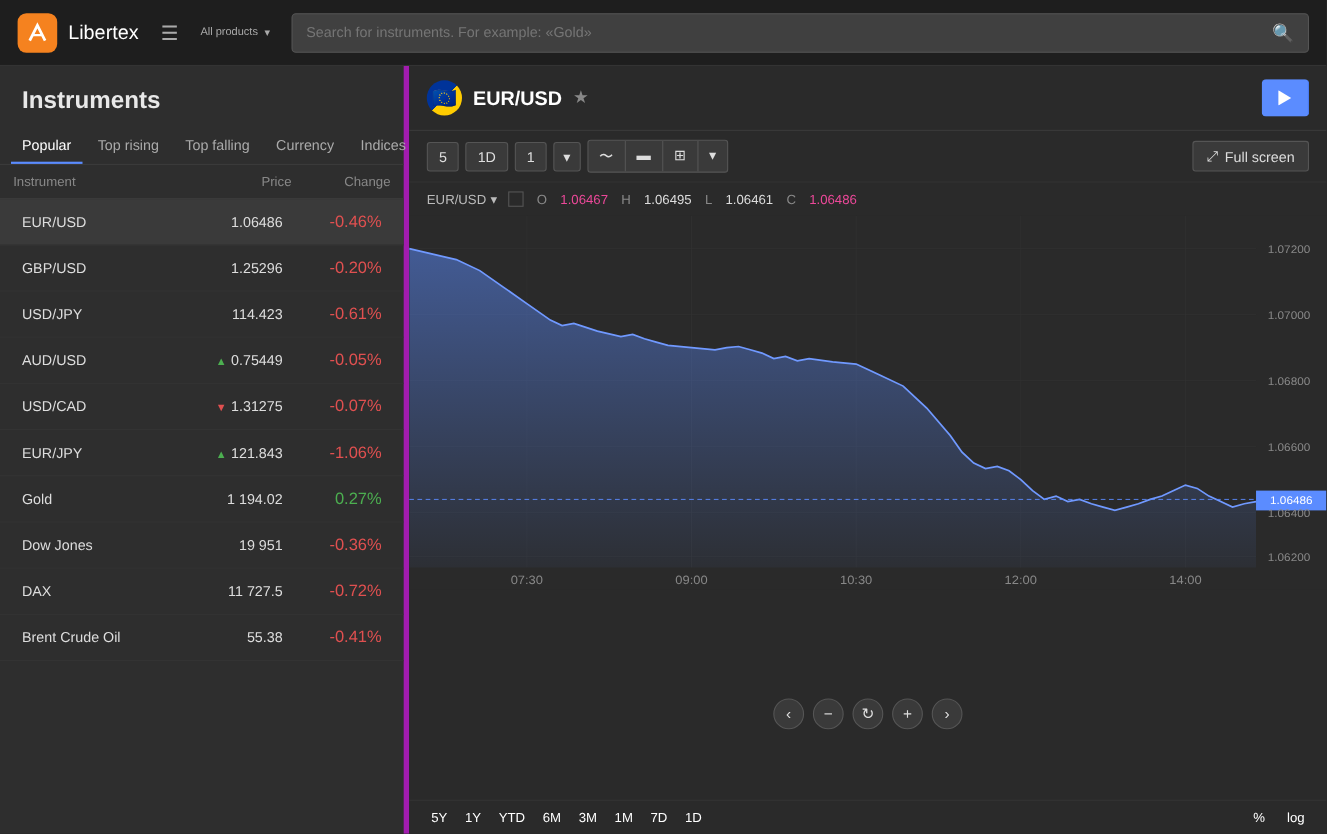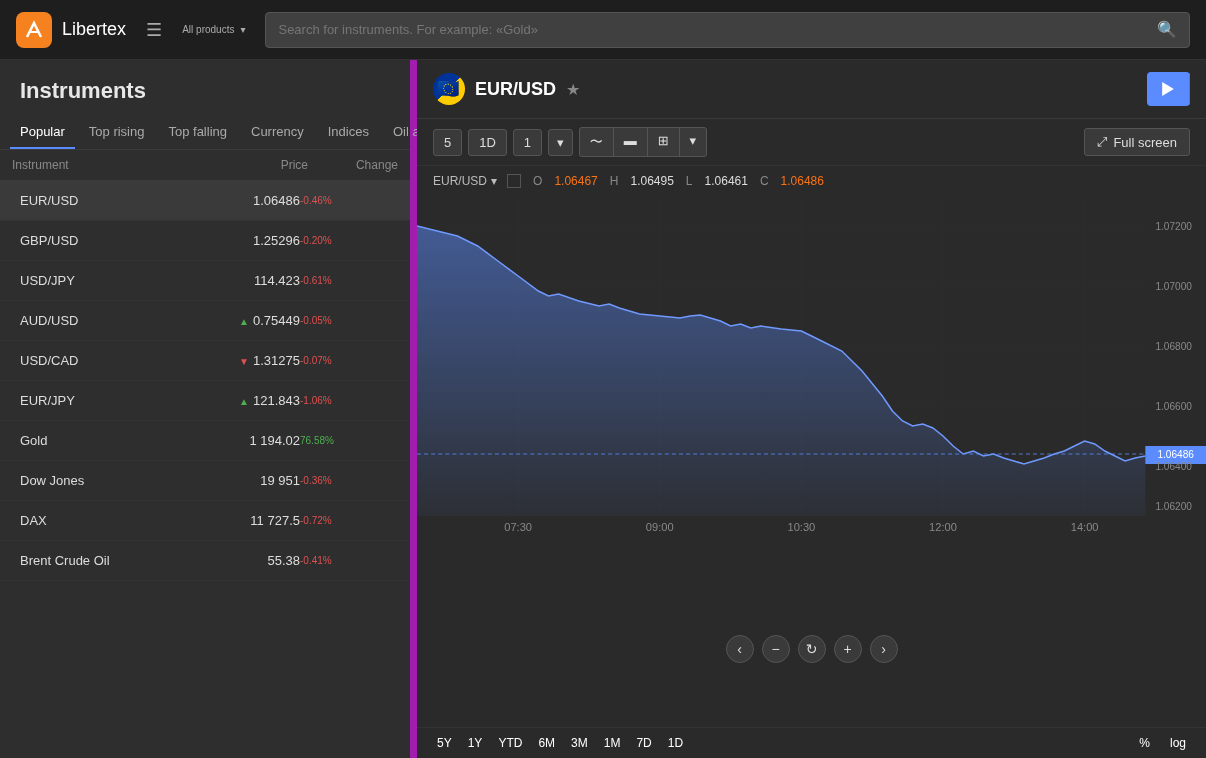--- a/index.html
+++ b/index.html
@@ -14,32 +14,32 @@
     .all-products-btn { display: flex; align-items: center; gap: 6px; color: #ddd; cursor: pointer; font-size: 14px; background: none; border: none; }
     .all-products-btn span { font-size: 10px; color: #aaa; }
     .search-bar { flex: 1; background: #404040; border: 1px solid #555; border-radius: 4px; height: 36px; display: flex; align-items: center; padding: 0 12px; gap: 8px; }
     .search-bar input { background: none; border: none; outline: none; color: #bbb; font-size: 13px; flex: 1; }
     .search-icon { color: #aaa; font-size: 16px; cursor: pointer; }
 
     
     .main { display: flex; height: calc(758px - 60px); }
 
     
-    .left-panel { width: 417px; background: #2e2e2e; border-right: 7px solid #a21caf; display: flex; flex-direction: column; }
+    .left-panel { width: 372px; background: #2e2e2e; border-right: 5px solid #a21caf; display: flex; flex-direction: column; }
     .instruments-title { padding: 18px 20px 12px; font-size: 22px; font-weight: bold; color: #e8e8e8; }
     .tabs { display: flex; padding: 0 10px; border-bottom: 1px solid #3a3a3a; gap: 4px; }
     .tab { padding: 8px 10px; cursor: pointer; font-size: 13px; color: #aaa; white-space: nowrap; border-bottom: 2px solid transparent; }
     .tab.active { color: #fff; border-bottom: 2px solid #5b8cff; }
     .instruments-table { flex: 1; overflow-y: auto; }
     .table-header { display: grid; grid-template-columns: 1fr 100px 90px; padding: 8px 12px; color: #888; font-size: 12px; border-bottom: 1px solid #3a3a3a; }
     .instrument-row { display: grid; grid-template-columns: 1fr 100px 90px; padding: 12px 20px; border-bottom: 1px solid #333; cursor: pointer; align-items: center; }
     .instrument-row.active { background: #3a3a3a; }
     .inst-name { font-weight: 500; color: #ddd; }
     .inst-price { text-align: right; color: #ddd; font-size: 13px; }
-    .inst-change { font-size: 10px; }
+    .inst-change { text-align: right; font-size: 15px; }
     .change-neg { color: #e05050; }
     .change-pos { color: #4caf50; }
     .arrow-up { color: #4caf50; font-size: 10px; margin-right: 4px; }
     .arrow-down { color: #e05050; font-size: 10px; margin-right: 4px; }
 
     
     .right-panel { flex: 1; background: #2a2a2a; display: flex; flex-direction: column; }
     .chart-header { display: flex; align-items: center; justify-content: space-between; padding: 12px 16px; border-bottom: 1px solid #3a3a3a; }
     .instrument-info { display: flex; align-items: center; gap: 10px; }
     .flag-icon { width: 32px; height: 32px; border-radius: 50%; background: linear-gradient(135deg, #003399 50%, #ffcc00 50%); display: flex; align-items: center; justify-content: center; font-size: 18px; }
@@ -55,21 +55,21 @@
     .chart-left-controls { display: flex; align-items: center; gap: 6px; }
     .ctrl-btn { background: #3a3a3a; border: 1px solid #555; color: #ddd; padding: 5px 10px; border-radius: 3px; cursor: pointer; font-size: 13px; }
     .ctrl-dropdown { background: #3a3a3a; border: 1px solid #555; color: #ddd; padding: 5px 8px; border-radius: 3px; cursor: pointer; font-size: 13px; display: flex; align-items: center; gap: 4px; }
     .chart-type-btns { display: flex; background: #3a3a3a; border: 1px solid #555; border-radius: 3px; overflow: hidden; }
     .ctype-btn { padding: 5px 10px; cursor: pointer; color: #ddd; border-right: 1px solid #555; font-size: 13px; }
     .ctype-btn:last-child { border-right: none; }
     .fullscreen-btn { background: #3a3a3a; border: 1px solid #555; color: #ddd; padding: 5px 12px; border-radius: 3px; cursor: pointer; font-size: 13px; display: flex; align-items: center; gap: 6px; }
     .chart-ohlc { display: flex; gap: 12px; align-items: center; padding: 8px 16px; font-size: 12px; color: #888; }
     .ohlc-label { color: #bbb; font-weight: 500; display: flex; align-items: center; gap: 4px; cursor: pointer; }
     .ohlc-val { color: #ddd; }
-    .ohlc-val.highlight { color: #f97316; }
+    .ohlc-val.highlight { color: #ec4899; }
     svg.chart-svg { width: 100%; height: 340px; display: block; }
     .chart-bottom-controls { display: flex; align-items: center; justify-content: space-between; padding: 6px 16px; border-top: 1px solid #333; }
     .time-range-btns { display: flex; gap: 8px; }
     .tr-btn { color: #ffffff; cursor: pointer; font-size: 12px; padding: 2px 4px; }
     .chart-right-options { display: flex; gap: 12px; }
     .chart-nav-btns { display: flex; gap: 8px; align-items: center; justify-content: center; margin: 4px 0; }
     .nav-btn { background: #3a3a3a; border: 1px solid #555; color: #ddd; width: 28px; height: 28px; border-radius: 50%; display: flex; align-items: center; justify-content: center; cursor: pointer; font-size: 14px; }
   </style>
 </head>
 <body>
@@ -143,21 +143,21 @@
     <span class="inst-change change-neg">-0.07%</span>
   </div>
           <div class="instrument-row">
     <span class="inst-name">EUR/JPY</span>
     <span class="inst-price"><span class="arrow-up">▲</span>121.843</span>
     <span class="inst-change change-neg">-1.06%</span>
   </div>
           <div class="instrument-row">
     <span class="inst-name">Gold</span>
     <span class="inst-price">1 194.02</span>
-    <span class="inst-change change-pos">76.58%</span>
+    <span class="inst-change change-pos">0.27%</span>
   </div>
           <div class="instrument-row">
     <span class="inst-name">Dow Jones</span>
     <span class="inst-price">19 951</span>
     <span class="inst-change change-neg">-0.36%</span>
   </div>
           <div class="instrument-row">
     <span class="inst-name">DAX</span>
     <span class="inst-price">11 727.5</span>
     <span class="inst-change change-neg">-0.72%</span>

